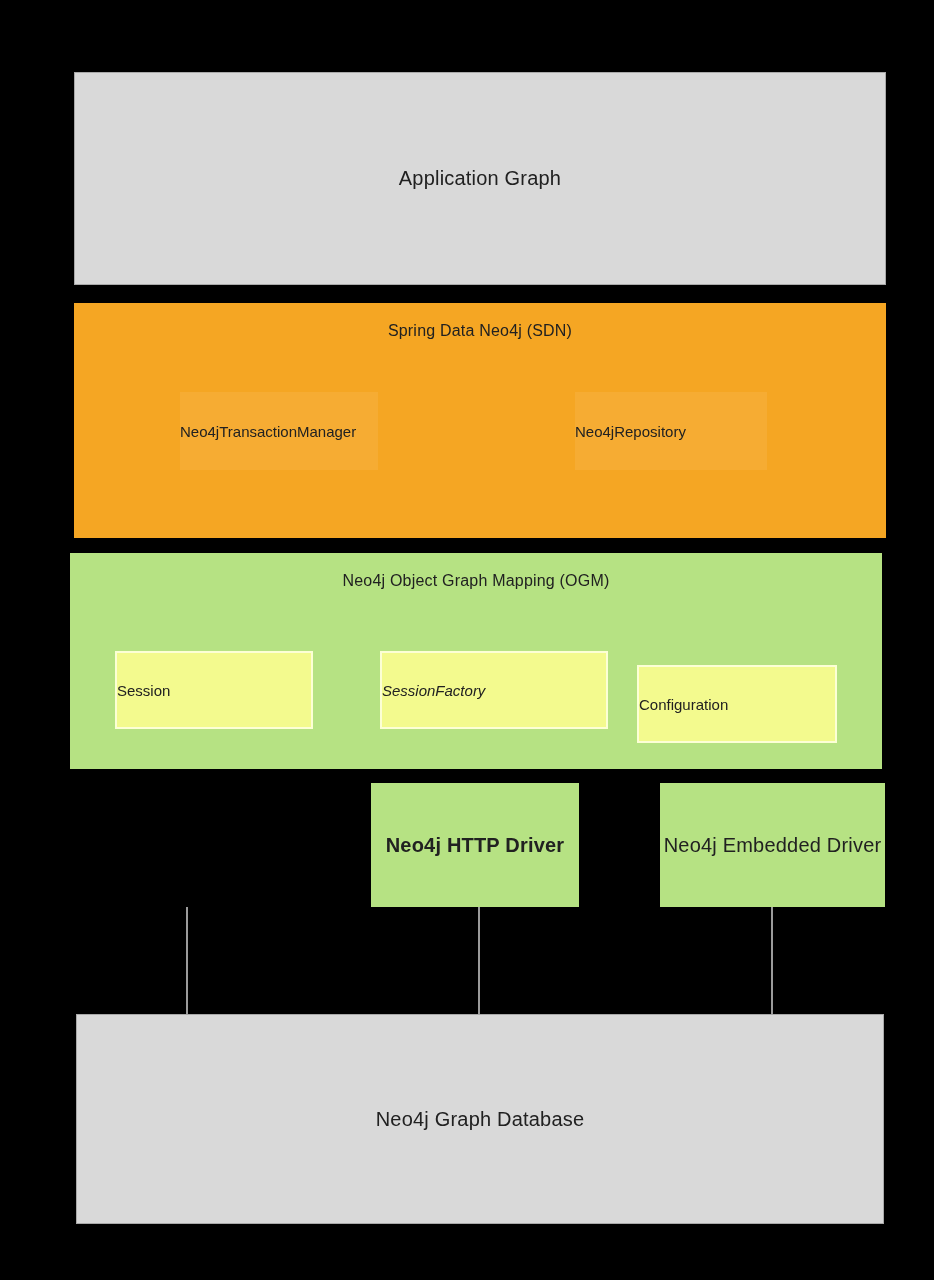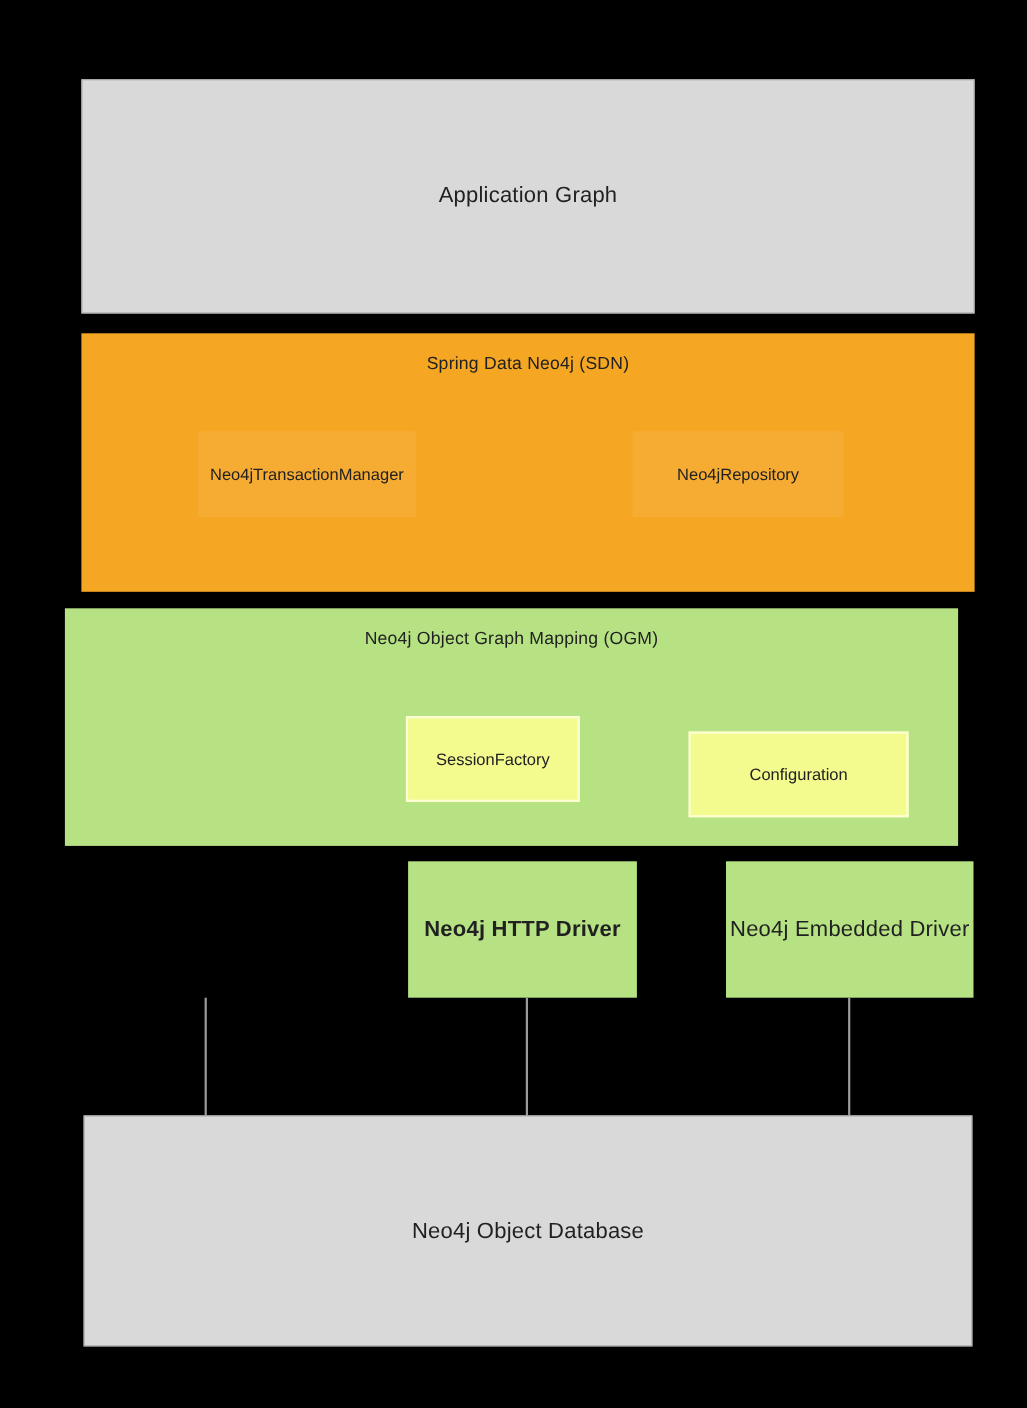--- a/index.html
+++ b/index.html
@@ -33,57 +33,57 @@
   }
   .app-box    { left: 74px;  top: 72px;   width: 812px; height: 213px; }
   .db-box     { left: 76px;  top: 1014px; width: 808px; height: 210px; }
 
   .sdn-box {
     left: 74px; top: 303px; width: 812px; height: 235px;
     background: var(--orange-fill, #f5a623);
     display: block;
   }
   .ogm-box {
-    left: 59px; top: 553px; width: 812px; height: 216px;
+    left: 70px; top: 553px; width: 812px; height: 216px;
     background: var(--green-fill, #b6e283);
     display: block;
   }
   .container-title {
     width: 100%;
     text-align: center;
     padding-top: 19px;
     font-size: 16px;
     color: var(--text-dark, #212121);
     letter-spacing: 0.2px;
   }
   .inner-box {
     position: absolute;
     box-sizing: border-box;
     display: flex;
     align-items: center;
-    justify-content: center;
+    justify-content: flex-start;
     font-size: 15px;
     color: var(--text-dark, #2b2b2b);
   }
   .sdn-inner {
     background: var(--orange-inner, #f6ac33);
     top: 89px;
     height: 78px;
   }
   .sdn-inner.tx   { left: 106px; width: 198px; }
   .sdn-inner.repo { left: 501px; width: 192px; }
 
   .ogm-inner {
     background: var(--yellow-fill, #f3fa8e);
     border: 2px solid var(--yellow-border, #fcffd5);
     top: 98px;
     height: 78px;
   }
   .ogm-inner.session        { left: 45px;  width: 198px; }
-  .ogm-inner.sessionfactory { left: 310px; width: 158px; }
+  .ogm-inner.sessionfactory { left: 310px; width: 228px; font-style: italic; }
   .ogm-inner.configuration  { left: 567px; width: 200px; margin-top: 14px; }
 
   .driver-box {
     top: 783px;
     height: 124px;
     background: var(--green-fill, #b6e283);
   }
   .driver-box.bolt     { left: 75px;  width: 224px; }
   .driver-box.http     { left: 371px; width: 208px; font-weight: bold; }
   .driver-box.embedded { left: 660px; width: 225px; }
@@ -113,36 +113,39 @@
     <div class="inner-box sdn-inner tx">
       <span>Neo4jTransactionManager</span>
     </div>
     <div class="inner-box sdn-inner repo">
       <span>Neo4jRepository</span>
     </div>
   </div>
 
   <div class="box ogm-box">
     <div class="container-title">Neo4j Object Graph Mapping (OGM)</div>
+    <div class="inner-box ogm-inner session">
+      <span>Session</span>
+    </div>
     <div class="inner-box ogm-inner sessionfactory">
       <span>SessionFactory</span>
     </div>
     <div class="inner-box ogm-inner configuration">
       <span>Configuration</span>
     </div>
   </div>
 
   <div class="box driver-box http">
     <span class="layer-label">Neo4j HTTP Driver</span>
   </div>
   <div class="box driver-box embedded">
     <span class="layer-label">Neo4j Embedded Driver</span>
   </div>
 
   <div class="connector c1"></div>
   <div class="connector c2"></div>
   <div class="connector c3"></div>
 
   <div class="box gray-box db-box">
-    <span class="layer-label">Neo4j Object Database</span>
+    <span class="layer-label">Neo4j Graph Database</span>
   </div>
 
 </div>
 
 </body></html>

